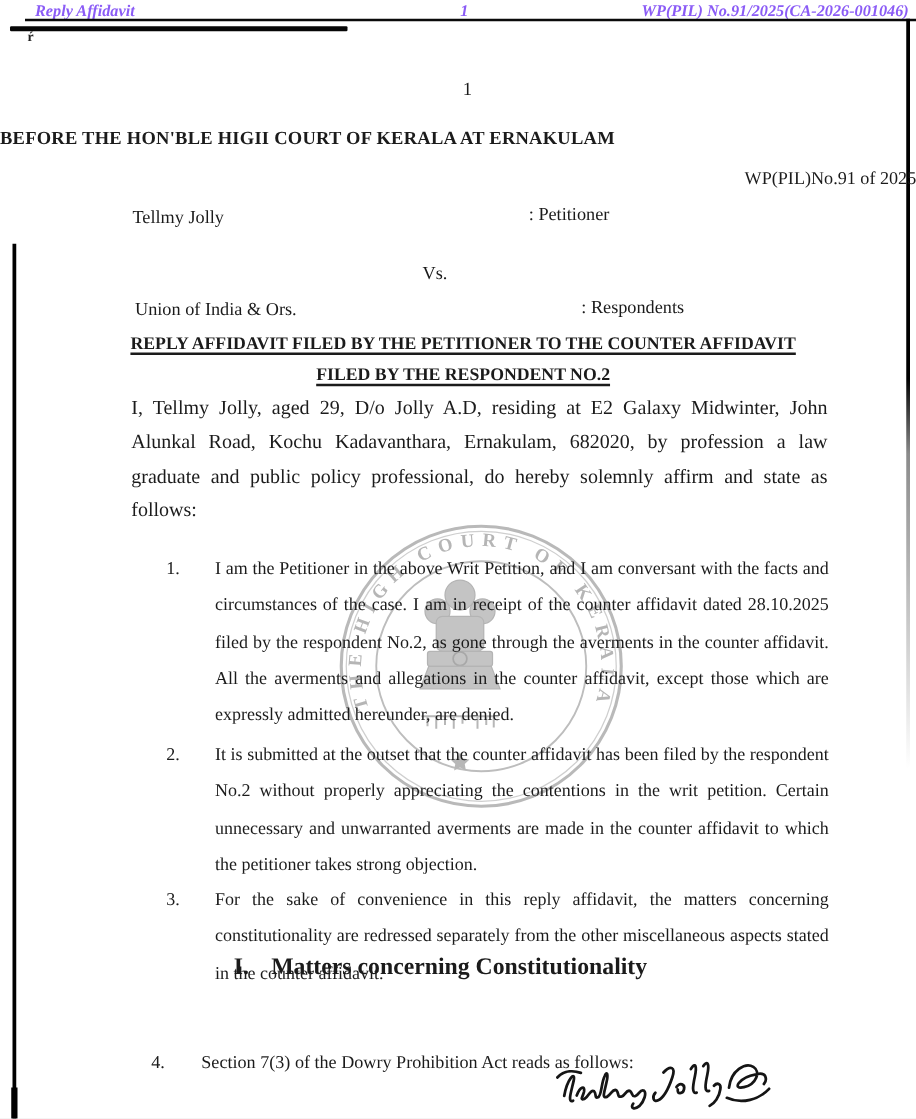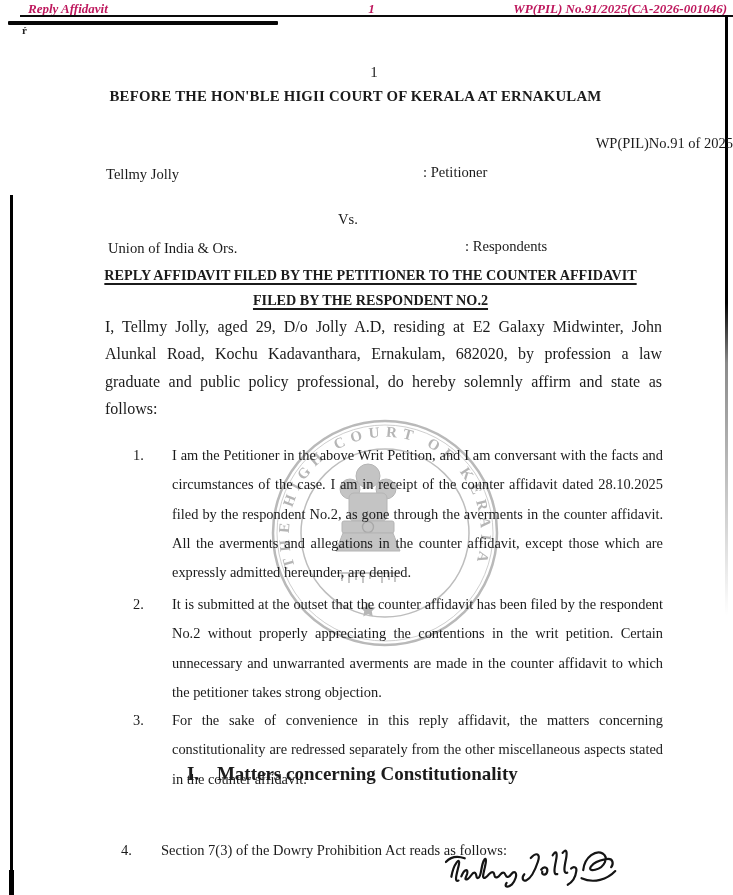--- a/index.html
+++ b/index.html
@@ -3,36 +3,36 @@
 <meta charset="utf-8">
 <style>
   html,body{margin:0;padding:0;background:#e8e8e8;}
   .page{
     position:relative;width:733px;height:895px;background:#ffffff;
     font-family:"Liberation Serif","DejaVu Serif",serif;color:#1b1b1b;
     overflow:hidden;margin:0 auto;
   }
   
   .hdr{position:absolute;top:1px;left:0;right:0;height:14px;
-       font-size:13px;font-weight:bold;font-style:italic;color:#be185d;}
+       font-size:13px;font-weight:bold;font-style:italic;color:#8b5cf6;}
   .hdr-left{position:absolute;left:28px;top:0;}
   .hdr-center{position:absolute;left:0;right:0;top:0;text-align:center;padding-left:10px;}
   .hdr-right{position:absolute;right:6px;top:0;}
   .hdr-rule{position:absolute;top:15px;left:20px;right:0;height:2px;background:#0a0a0a;}
   .hdr-bar{position:absolute;top:21px;left:8px;width:270px;height:4px;background:#070707;border-radius:1px;}
   .corner-mark{position:absolute;left:22px;top:24px;font-size:11px;font-weight:bold;color:#222;}
   
   .edge-left{position:absolute;left:10px;top:195px;bottom:0;width:3px;background:#000;}
   .edge-left-thick{position:absolute;left:9px;top:870px;height:25px;width:5px;background:#000;}
   .edge-right{position:absolute;left:725px;top:15px;width:3px;height:600px;
     background:linear-gradient(to bottom,#000 0%,#000 48%,#8a8a8a 58%,rgba(138,138,138,0) 100%);}
   
   .abs{position:absolute;}
   .pageno{top:64px;left:15px;right:0;text-align:center;font-size:15px;}
-  .court-title{top:88px;left:0;right:22px;text-align:center;font-weight:bold;font-size:14.8px;letter-spacing:.2px;}
+  .court-title{top:103px;left:0;right:22px;text-align:left;font-weight:bold;font-size:14.8px;letter-spacing:.2px;}
   .caseno{top:135px;left:30px;right:0;text-align:right;font-size:14.5px;}
   .pet-name{top:166px;left:106px;font-size:14.6px;}
   .pet-label{top:164px;left:423px;font-size:14.6px;}
   .vs{top:211px;left:338px;font-size:14.6px;}
   .res-name{top:240px;left:108px;font-size:14.6px;}
   .res-label{top:238px;left:437px;font-size:14.6px;margin-left:28px;}
   .main-heading{top:263px;left:8px;right:0;text-align:center;font-weight:bold;font-size:14.2px;line-height:24.5px;}
   .main-heading span{text-decoration:underline;text-decoration-thickness:1.5px;text-underline-offset:3px;}
   .intro{top:313px;left:105px;width:557px;font-size:16px;line-height:27.3px;text-align:justify;}
   .list-item{left:133px;width:530px;font-size:14.4px;line-height:29.3px;}

